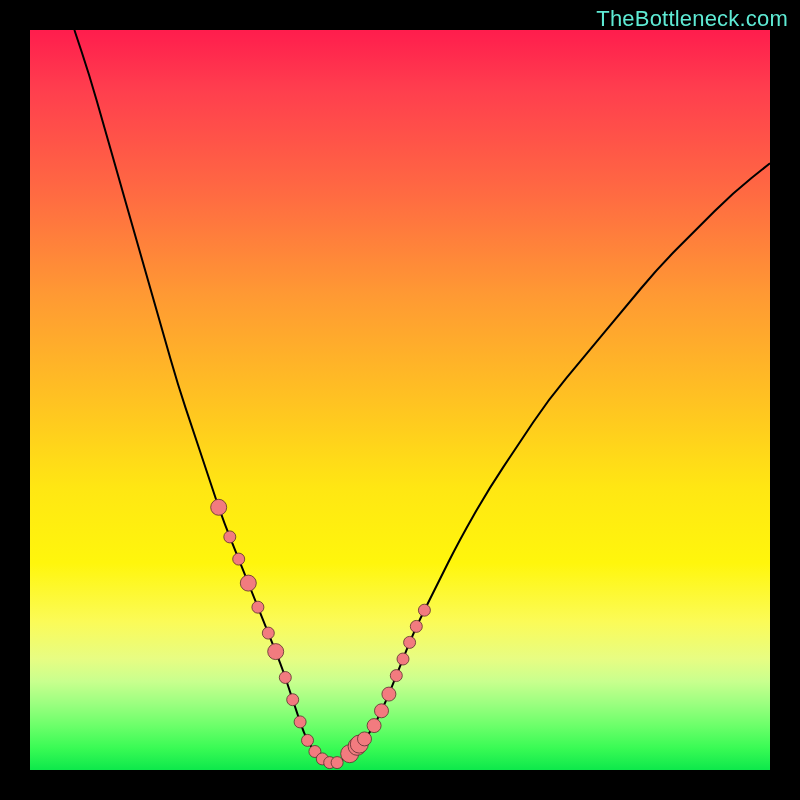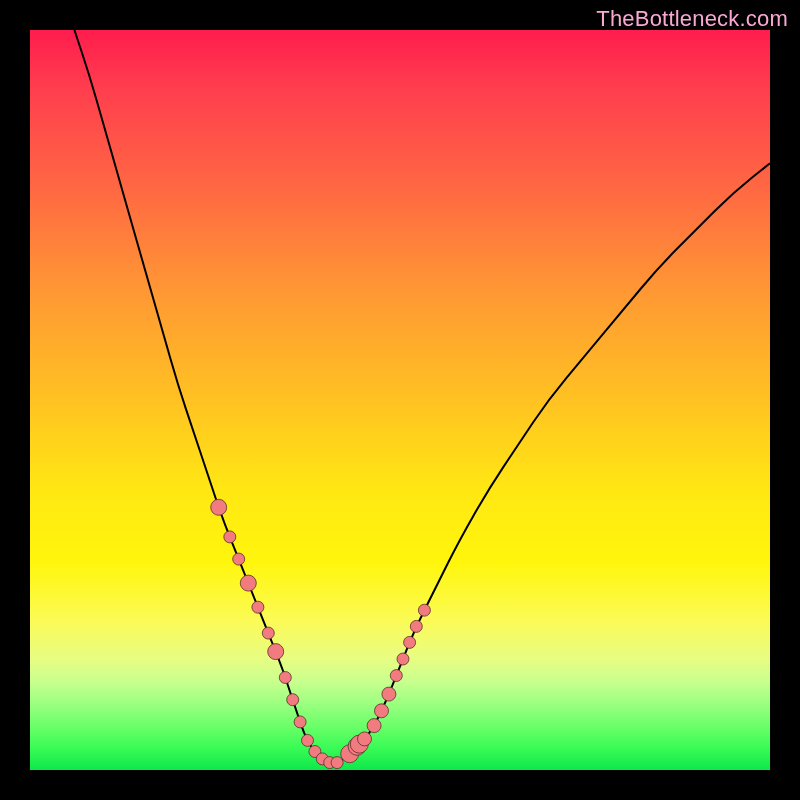--- a/index.html
+++ b/index.html
@@ -39,21 +39,21 @@
       #9cff80 91%,
       #6cff6a 94%,
       #3afb55 97%,
       #0de84b 100%
     );
   }
   .watermark {
     position: absolute;
     top: 6px;
     right: 12px;
-    color: #f9a8d4;
+    color: #5eead4;
     font-size: 22px;
     font-weight: 500;
     letter-spacing: 0.2px;
     z-index: 10;
     margin-left: 16px;
   }
   svg.curve {
     position: absolute;
     left: 0;
     top: 0;

